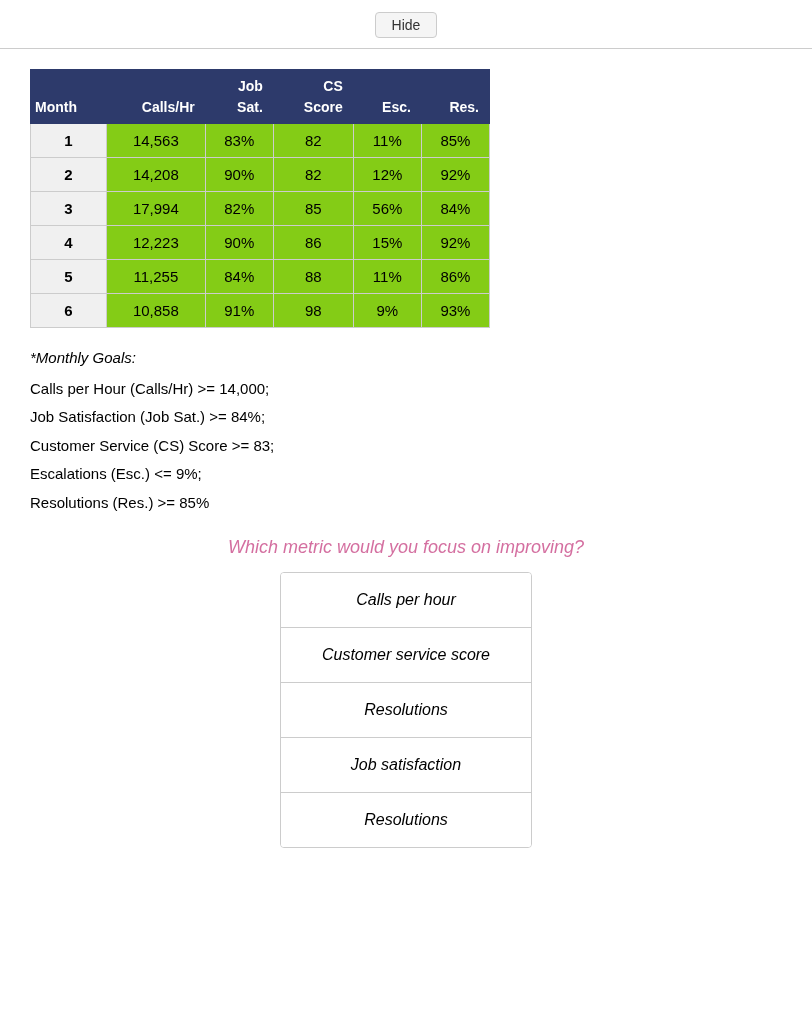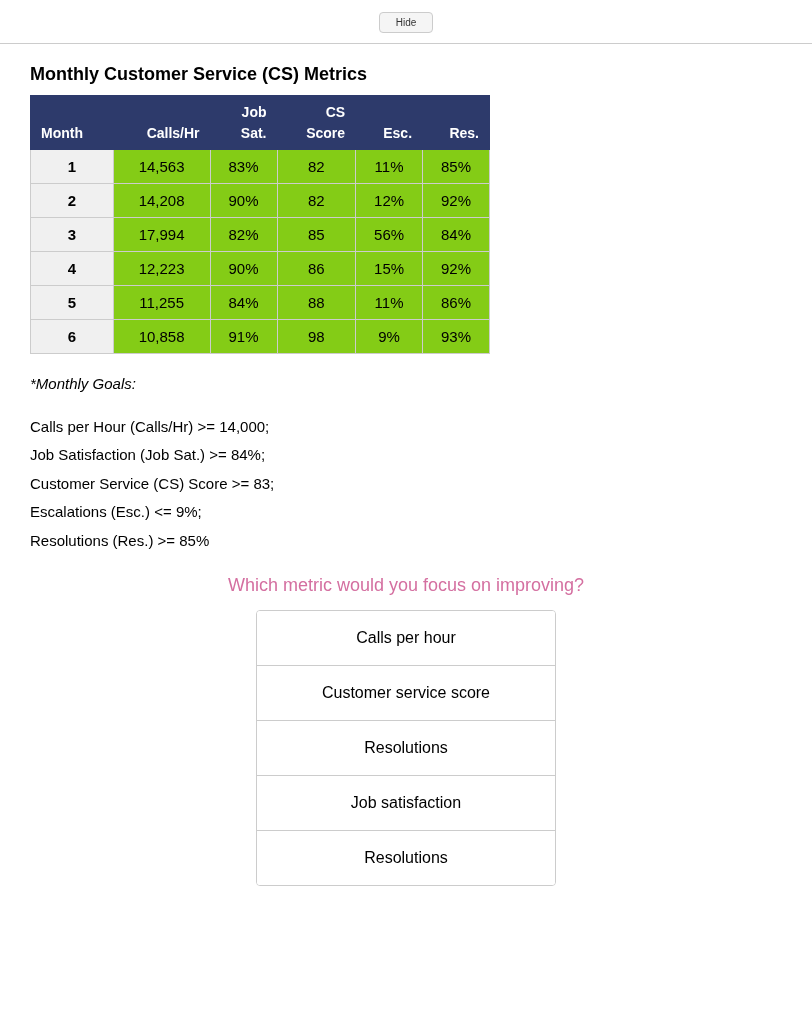--- a/index.html
+++ b/index.html
@@ -21,21 +21,21 @@
       display: flex;
       justify-content: center;
       padding: 12px 0 10px 0;
       border-bottom: 1px solid #ccc;
     }
 
     .hide-button {
       border: 1px solid #ccc;
       background: #f5f5f5;
       padding: 4px 16px;
-      font-size: 10px;
+      font-size: 14px;
       color: #333;
       cursor: pointer;
       border-radius: 4px;
     }
 
     .main-content {
       padding: 20px 30px 30px 30px;
     }
 
     .table-title {
@@ -81,42 +81,43 @@
 
     .goals-section p {
       font-size: 15px;
       line-height: 1.9;
       color: #000;
     }
 
     .goals-section p.goals-header {
       font-style: italic;
       font-weight: normal;
-      margin-bottom: 14px;
+      margin-bottom: 2px;
     }
 
     .question-section {
       display: flex;
       flex-direction: column;
       align-items: center;
       margin-top: 8px;
+      font-style: italic;
     }
 
     .question-text {
       color: #d46fa0;
       font-size: 18px;
       font-weight: 500;
       margin-bottom: 14px;
       text-align: center;
     }
 
     .options-container {
       border: 1px solid #ccc;
       border-radius: 4px;
-      width: 300px;
+      width: 252px;
       overflow: hidden;
     }
 
     .option-item {
       padding: 18px 16px;
       text-align: center;
       font-size: 16px;
       color: #000;
       cursor: pointer;
       border-bottom: 1px solid #ccc;
@@ -128,27 +129,26 @@
     }
   </style>
 </head>
 <body>
 
 <div class="hide-bar">
   <button class="hide-button">Hide</button>
 </div>
 
 <div class="main-content">
-  <div class="table-title">Monthly Customer Service (CS) Metrics</div>
 
   <table class="metrics-table">
 
     <thead>
         <tr>
-          <th rowspan="2" style="vertical-align: bottom; text-align: left; padding-left: 10px;">Month</th>
+          <th rowspan="2" style="vertical-align: bottom; text-align: left; padding-left: 4px;">Month</th>
           <th rowspan="2" style="vertical-align: bottom;">Calls/Hr</th>
           <th style="padding-bottom: 2px;">Job</th>
           <th style="padding-bottom: 2px;">CS</th>
           <th rowspan="2" style="vertical-align: bottom;">Esc.</th>
           <th rowspan="2" style="vertical-align: bottom;">Res.</th>
         </tr>
         <tr>
           <th style="padding-top: 2px;">Sat.</th>
           <th style="padding-top: 2px;">Score</th>
         </tr>

